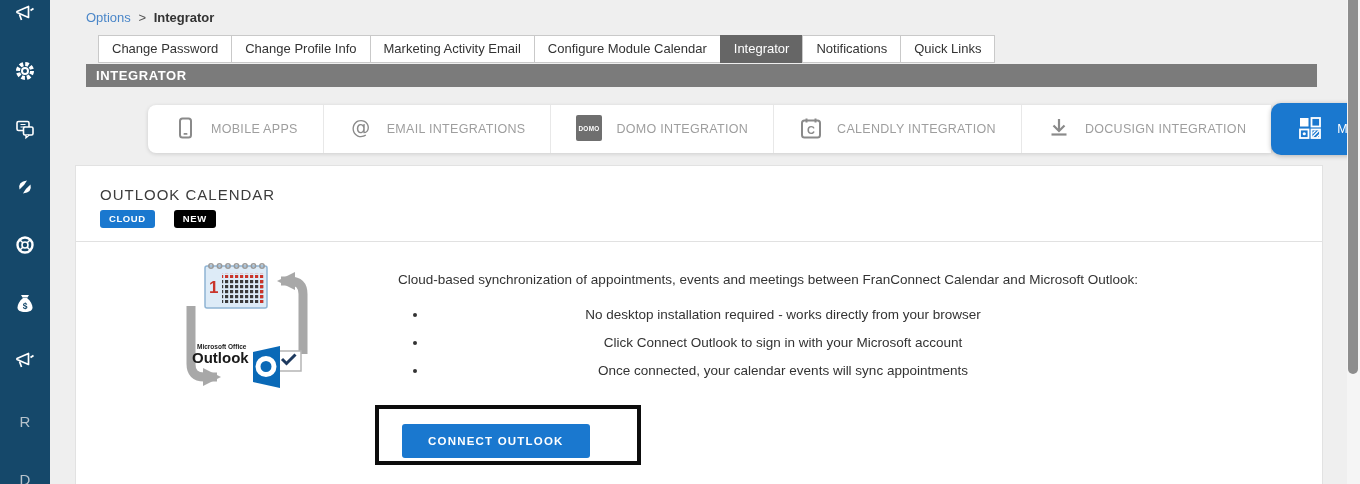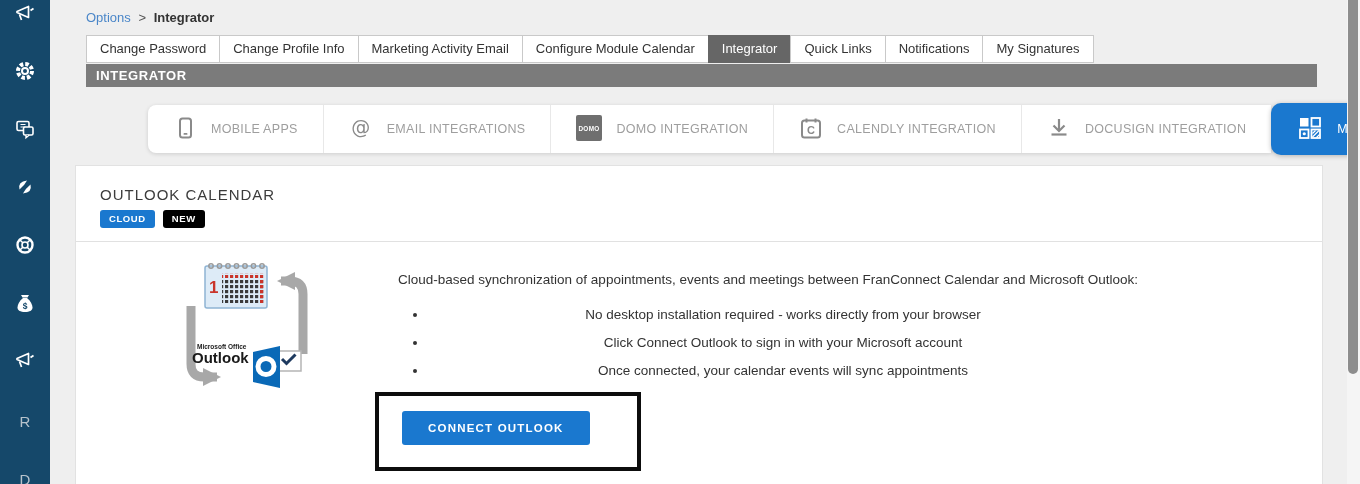--- a/index.html
+++ b/index.html
@@ -31,21 +31,21 @@
   .breadcrumb { position:absolute; left:36px; top:10px; font-size:13px; }
   .breadcrumb .bc-link { color:#4a86c8; text-decoration:none; cursor:pointer; }
   .breadcrumb .bc-sep { color:#555; margin:0 4px; }
   .breadcrumb .bc-current { font-weight:bold; color:#333; }
 
   .primary-tabs { position:absolute; left:36px; top:35px; display:flex; }
   .ptab {
     background:#fff; border:1px solid #c9c9c9; margin-left:-1px;
     padding:5px 13px 6px; font-size:13px; color:#333; white-space:nowrap; cursor:pointer;
   }
-  .ptab:first-child { margin-left:0; }
+  .ptab:first-child { margin-left:12px; }
   .ptab.active { background:#666666; border-color:#666666; color:#fff; }
 
   .section-bar {
     position:absolute; left:36px; top:64px; width:1231px; height:23px;
     background:#7b7b7b; color:#fff; font-size:13px; font-weight:bold;
     letter-spacing:0.6px; line-height:23px; padding-left:10px;
   }
 
   
   .integration-tabs {
@@ -69,40 +69,40 @@
     box-shadow:0 1px 5px rgba(0,0,0,0.25);
   }
 
   
   .card {
     position:absolute; left:25px; top:165px; width:1248px; height:330px;
     background:#fff; border:1px solid #e2e2e2;
   }
   .card-header { padding:20px 24px 13px; }
   .card-title { font-size:15px; font-weight:normal; color:#3c3c3c; letter-spacing:1px; }
-  .badges { display:flex; gap:8px; margin-top:7px; }
+  .badges { display:flex; gap:19px; margin-top:7px; }
   .badge {
     color:#fff; font-size:9.5px; font-weight:bold; letter-spacing:0.6px;
     padding:3px 9px 4px; border-radius:3px;
   }
   .badge-blue { background:#1a78cf; }
   .badge-green { background:#000000; }
   .divider { border-top:1px solid #e1e1e1; }
 
   .card-body { display:flex; padding-top:16px; }
   .illustration { margin-left:105px; width:150px; flex:0 0 auto; padding-top:2px; }
   .content-col { margin-left:67px; padding-top:14px; }
 
   .description { font-size:13.5px; color:#333; }
   ul.bullets { margin:20px 0 0 0; padding-left:30px;text-align:center; }
   ul.bullets li { font-size:13.5px; color:#333; margin-bottom:13px; }
 
   .highlight-box {
     display:inline-block; border:4px solid #0d0d0d;
-    padding:15px 47px 22px 23px; margin:1px 0 0 -23px;
+    padding:15px 47px 3px 23px; margin:14px 0 0 -23px;
   }
   .connect-btn {
     background:#1a78cf; color:#fff; border:none; border-radius:3px;
     font-family:"Liberation Sans", sans-serif;
     font-size:11.5px; font-weight:bold; letter-spacing:1.2px;
     padding:11px 26px; cursor:pointer;
   }
 
   .status-row { display:flex; gap:24px; margin-top:17px; font-size:13.5px; }
   .status-label { font-weight:bold; color:#333; }
@@ -180,23 +180,22 @@
     <span class="bc-sep">&gt;</span>
     <span class="bc-current">Integrator</span>
   </div>
 
   <div class="primary-tabs">
     <div class="ptab">Change Password</div>
     <div class="ptab">Change Profile Info</div>
     <div class="ptab">Marketing Activity Email</div>
     <div class="ptab">Configure Module Calendar</div>
     <div class="ptab active">Integrator</div>
+    <div class="ptab">Notifications</div>
     <div class="ptab">Quick Links</div>
-    <div class="ptab">Notifications</div>
-    <div class="ptab">My Signatures</div>
   </div>
 
   <div class="section-bar">INTEGRATOR</div>
 
   <div class="integration-tabs">
     <div class="itab-strip">
       <div class="itab">
         <span>
           <svg width="24" height="24" viewBox="0 0 24 24">
               <rect x="7" y="2.5" width="11" height="19" rx="2.5" fill="none" stroke="#8a8a8a" stroke-width="2"></rect>

